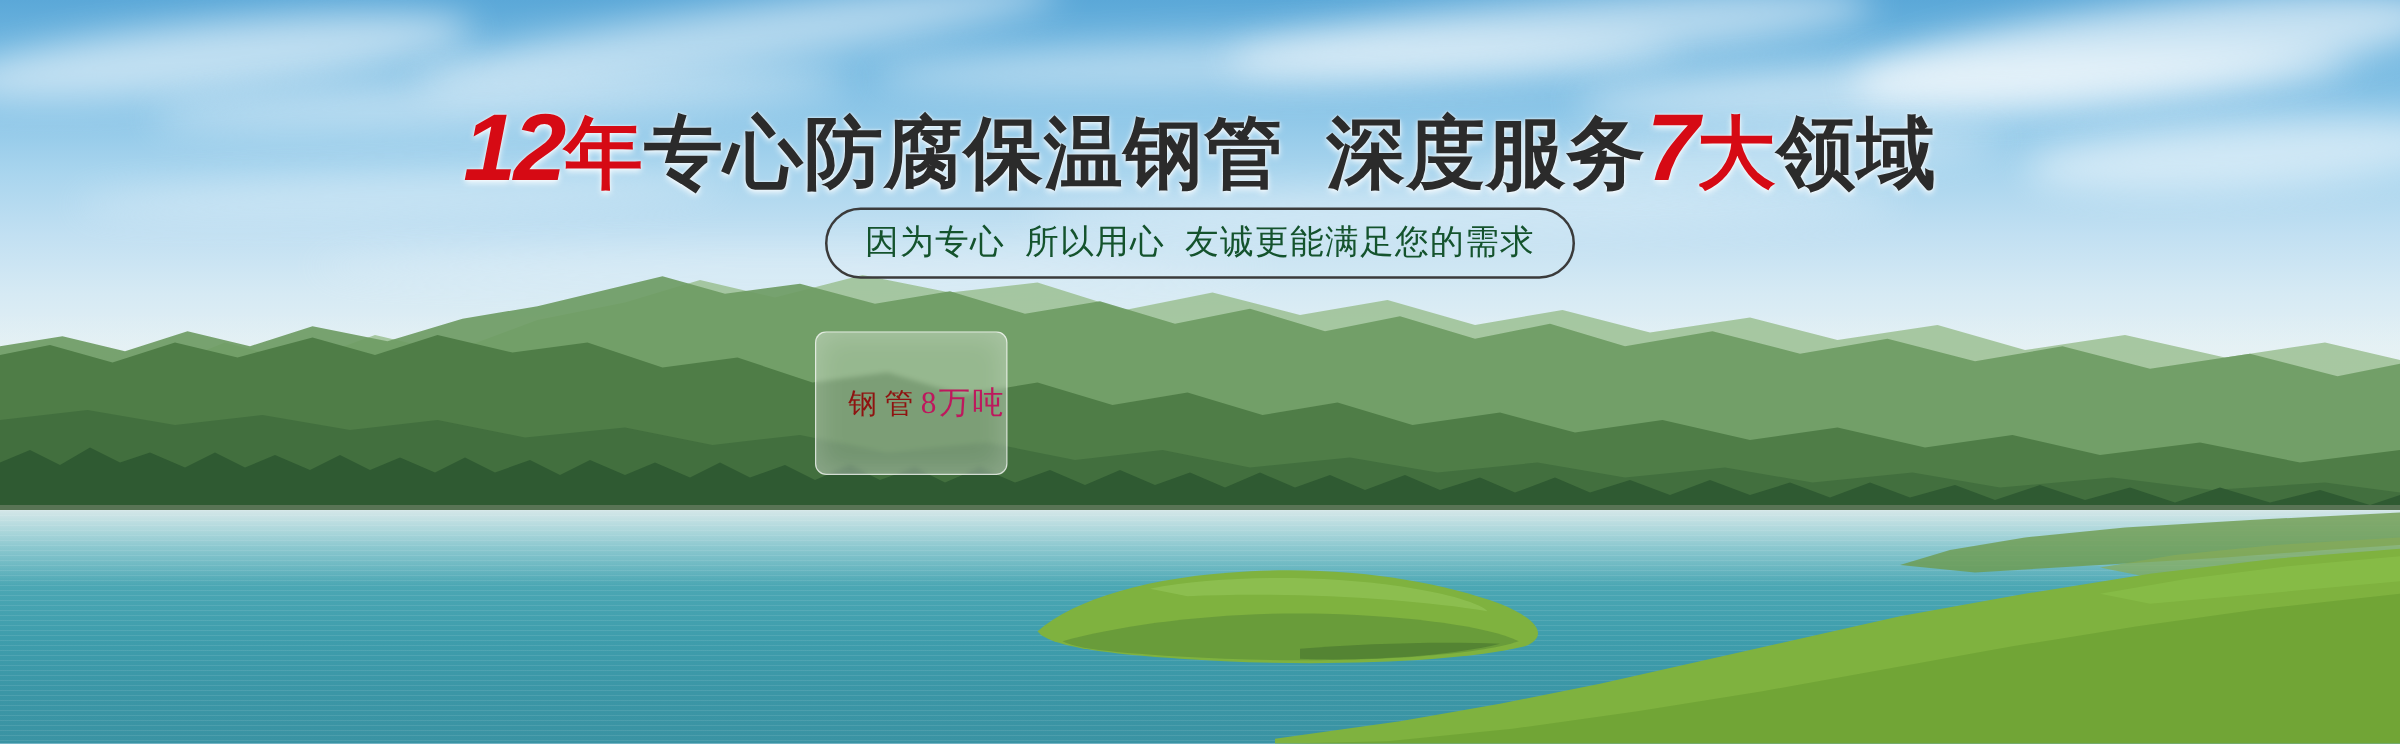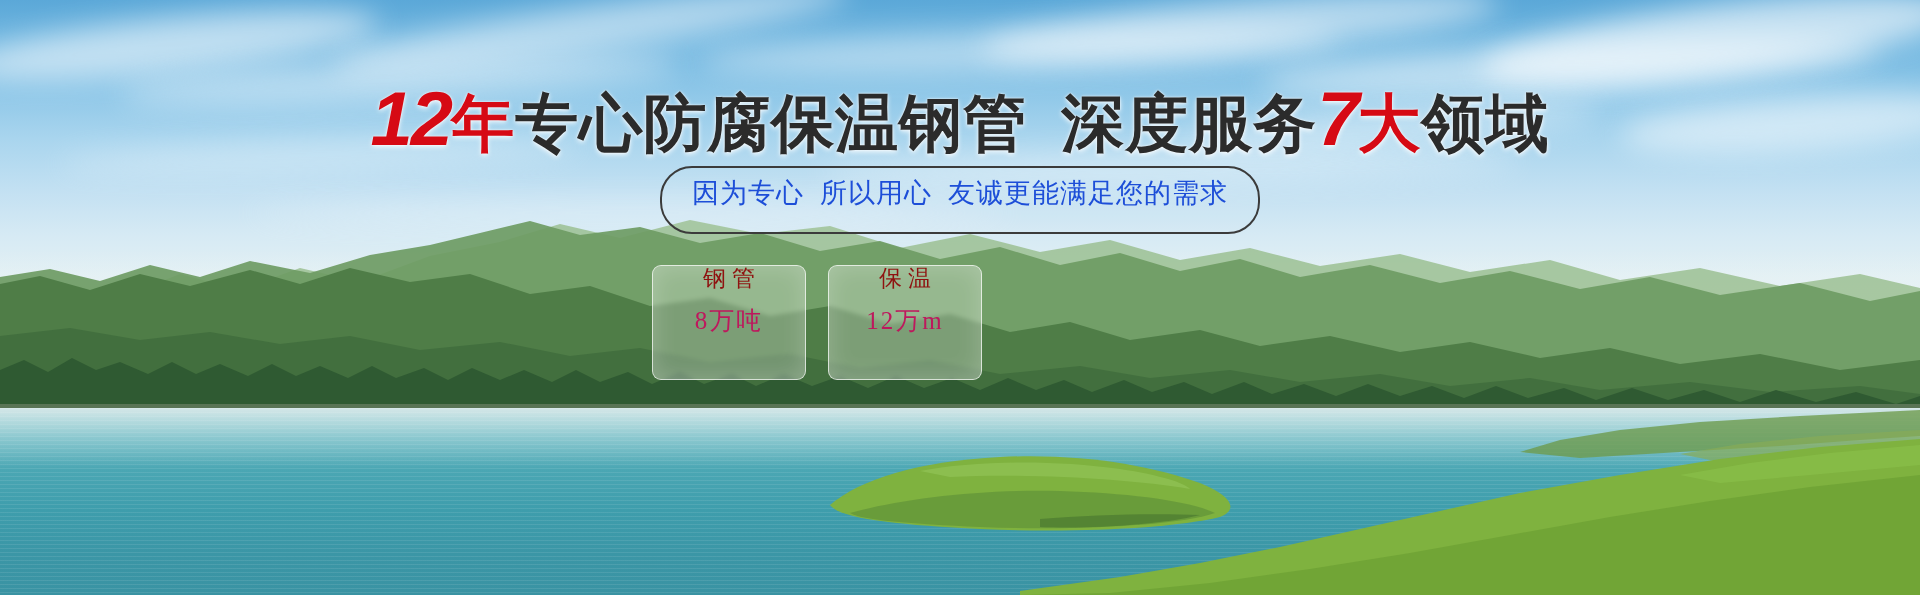--- a/index.html
+++ b/index.html
@@ -113,44 +113,43 @@
     letter-spacing:-2px;
     font-style:italic;
     font-weight:bold;
   }
   .headline .gap{display:inline-block;width:34px;}
 
   .subpill{
     position:absolute;left:50%;top:166px;transform:translateX(-50%);
     border:2px solid #3b3b3b;
     border-radius:32px;
-    padding:8px 30px 22px 30px;
+    padding:8px 30px 11px 30px;
     font-size:27px;line-height:34px;
-    color:#1d4ed8;
+    color:#14532d;
     white-space:nowrap;
     letter-spacing:1px;
     background:rgba(255,255,255,0.04);
   }
   .subpill .sp{display:inline-block;width:16px;}
 
   
   .cards{
     position:absolute;left:652px;top:265px;
     display:flex;gap:22px;
   }
   .card{
     width:152px;height:113px;
     border-radius:9px;
     border:1px solid rgba(255,255,255,.72);
     background:rgba(255,255,255,.26);
     backdrop-filter:blur(2px);
     box-shadow:inset 0 0 24px rgba(255,255,255,.22);
-    display:flex;flex-direction:column;
-    align-items:center;justify-content:flex-start;
-    gap:16px;
+    display:flex;flex-direction:row;
+    align-items:center;justify-content:flex-end;
   }
   .card-label{
     font-size:23px;line-height:25px;
     color:#8f1210;
     letter-spacing:6px;
     text-indent:6px;
     font-weight:normal;
   }
   .card-value{
     font-size:25px;line-height:27px;
@@ -248,20 +247,16 @@
     </div>
 
     <div class="cards">
 
       <div class="card">
         <div class="card-label">钢管</div>
         <div class="card-value"><span>8万吨</span></div>
       </div>
 
 
-      <div class="card">
-        <div class="card-label">保温</div>
-        <div class="card-value"><span>12万m</span></div>
-      </div>
 
     </div>
   </div>
 </div>
 
 </body></html>

